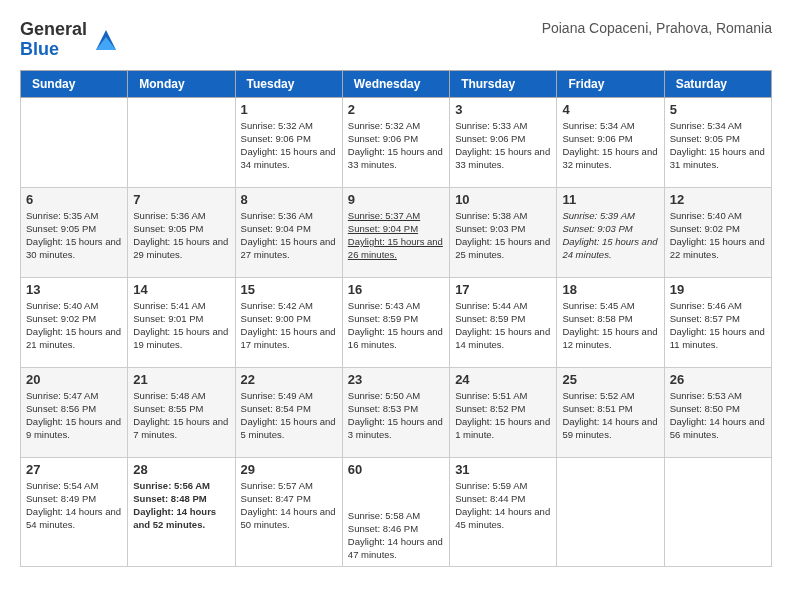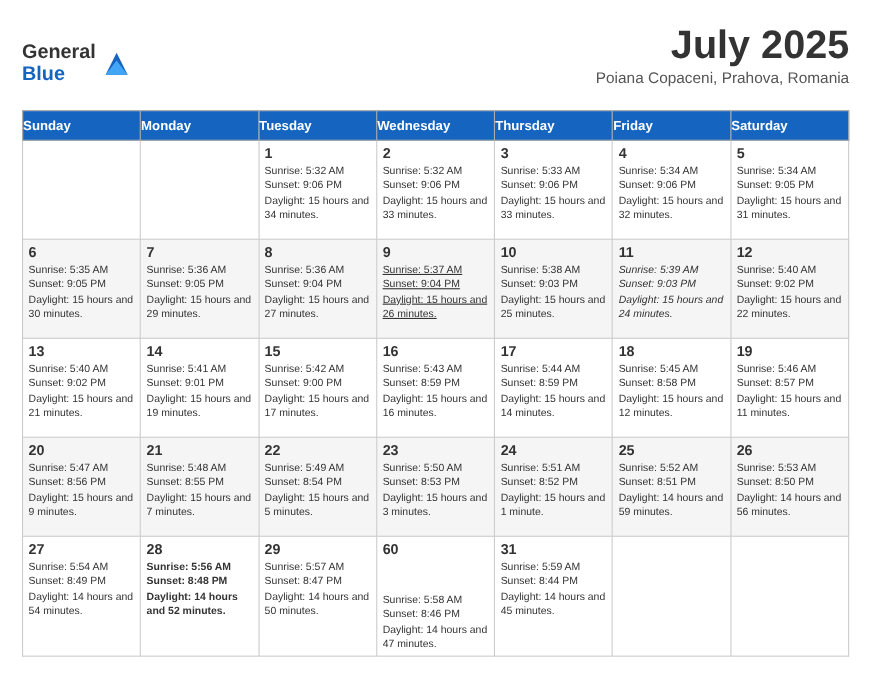--- a/index.html
+++ b/index.html
@@ -5,23 +5,23 @@
     * { box-sizing: border-box; margin: 0; padding: 0; }
     body {
       font-family: Arial, sans-serif;
       background: #fff;
       width: 792px;
       min-height: 612px;
       padding: 20px;
     }
     .header {
       display: flex;
-      align-items: flex-end;
+      align-items: flex-start;
       justify-content: space-between;
-      margin-bottom: 22px;
+      margin-bottom: 10px;
     }
     .logo {
       display: flex;
       align-items: center;
     }
     .logo-text {
       display: flex;
       flex-direction: column;
       line-height: 1.1;
     }
@@ -55,21 +55,21 @@
     table {
       width: 100%;
       border-collapse: collapse;
       table-layout: fixed;
     }
     th {
       background-color: #1565c0;
       color: #fff;
       font-size: 12px;
       font-weight: bold;
-      padding: 6px 0;
+      padding: 6px 11px;
       text-align: left;
       border: 1px solid #aaa;
     }
     td {
       border: 1px solid #ccc;
       vertical-align: top;
       padding: 4px 5px;
       font-size: 10px;
       color: #333;
       height: 90px;
@@ -100,21 +100,20 @@
     <div class="logo-text">
       <span class="logo-general">General</span>
       <span class="logo-blue">Blue</span>
     </div>
     <svg class="logo-icon" viewBox="0 0 30 30">
       <polygon points="5,25 15,5 25,25" fill="#1565c0"></polygon>
       <polygon points="5,25 15,12 25,25" fill="#42a5f5"></polygon>
     </svg>
   </div>
   <div class="title-block">
-    <div class="month-title">July 2025</div>
     <div class="location">Poiana Copaceni, Prahova, Romania</div>
   </div>
 </div>
 
 <table>
   <thead>
     <tr>
     <th>Sunday</th>
         <th>Monday</th>
         <th>Tuesday</th>

